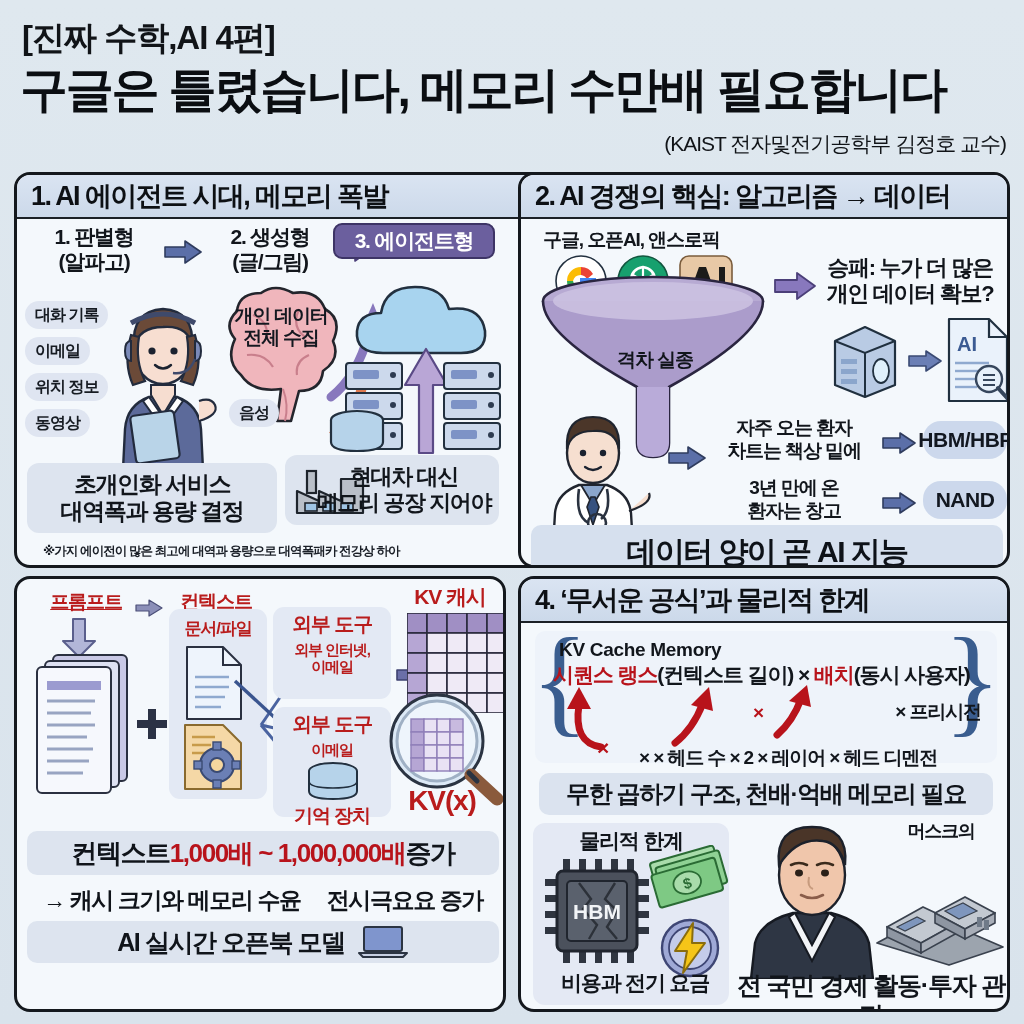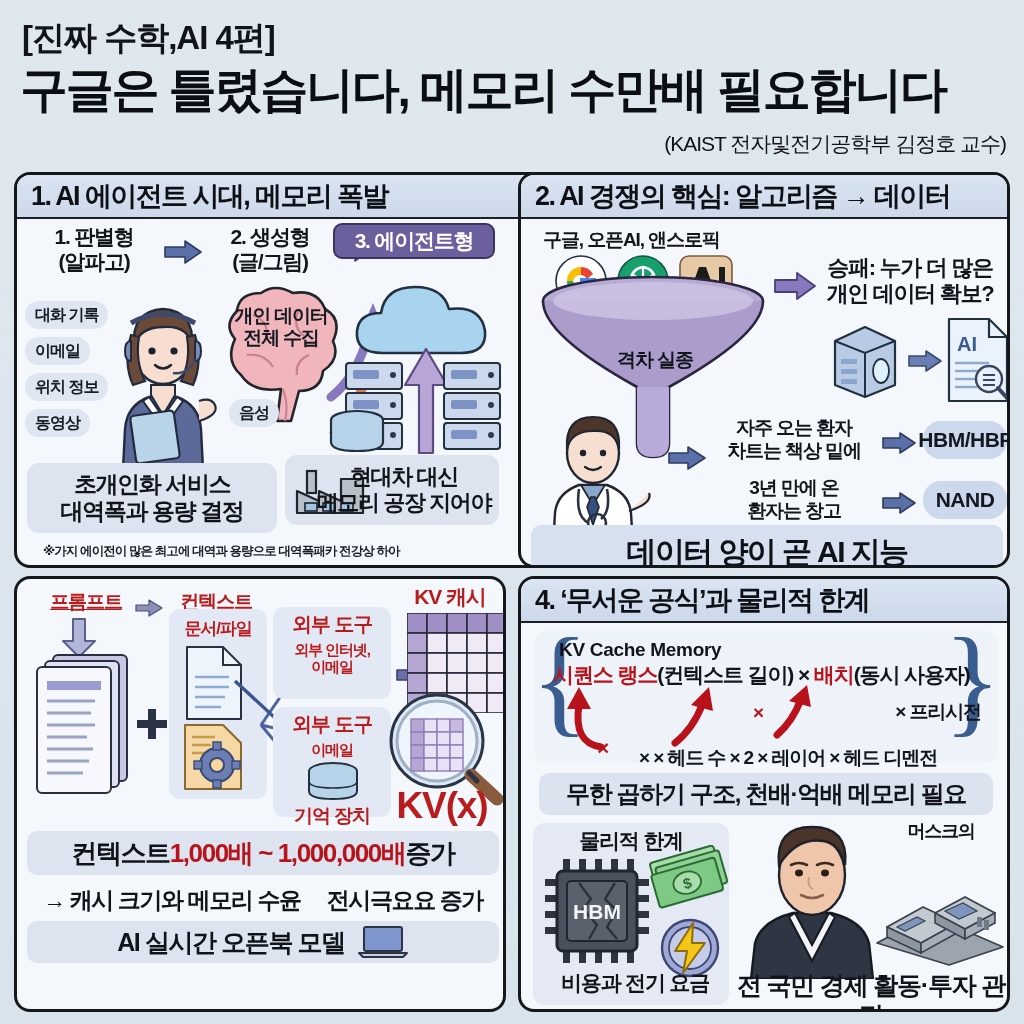--- a/index.html
+++ b/index.html
@@ -582,21 +582,21 @@
           <rect x="52" y="56" width="13" height="13" fill="#e9e2f4"></rect>
             <rect x="65" y="56" width="13" height="13" fill="#e9e2f4"></rect>
           <rect x="26" y="69" width="13" height="13" fill="#b6a6d4"></rect>
             <rect x="39" y="69" width="13" height="13" fill="#e9e2f4"></rect>
           <rect x="52" y="69" width="13" height="13" fill="#e9e2f4"></rect>
             <rect x="65" y="69" width="13" height="13" fill="#e9e2f4"></rect>
         </g>
         <path d="M86 86 L112 110" stroke="#8a5a3c" stroke-width="13" stroke-linecap="round"></path>
         <path d="M84 84 L92 92" stroke="#2b3442" stroke-width="5" stroke-linecap="round"></path>
       </svg>
-      <div class="p3-lbl" style="left:362px;top:206px;width:126px;font-size:37px;">KV(x)</div>
+      <div class="p3-lbl" style="left:362px;top:206px;width:126px;font-size:28px;">KV(x)</div>
 
       <div class="p3-band" style="left:10px;top:252px;width:472px;height:44px;font-size:26px;">
         <span>컨텍스트 </span>
           <span class="red">1,000배 ~ 1,000,000배</span>
           <span> 증가</span>
       </div>
       <div class="p3-band" style="left:10px;top:342px;width:472px;height:42px;font-size:25px;">
         <span>AI 실시간 오픈북 모델</span>
         <svg style="margin-left:12px;" width="52" height="34" viewBox="0 0 52 34">
           <rect x="7" y="2" width="38" height="24" rx="2" fill="#7f95cd" stroke="#2b3442" stroke-width="2"></rect>

